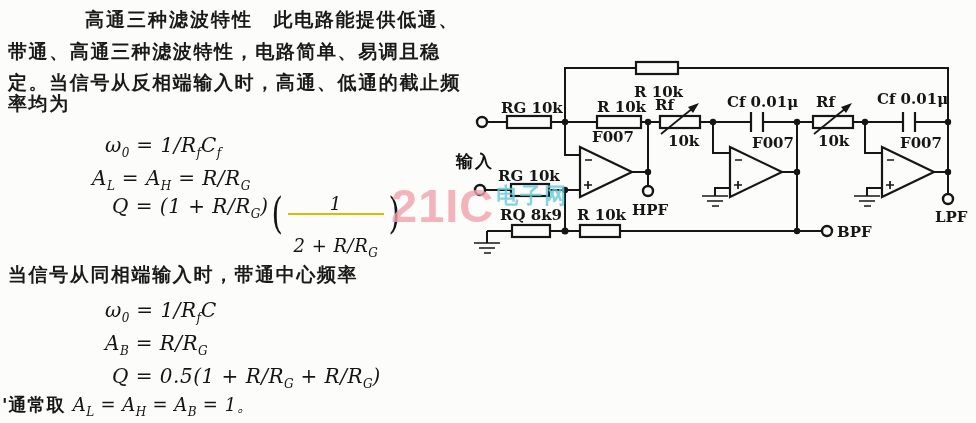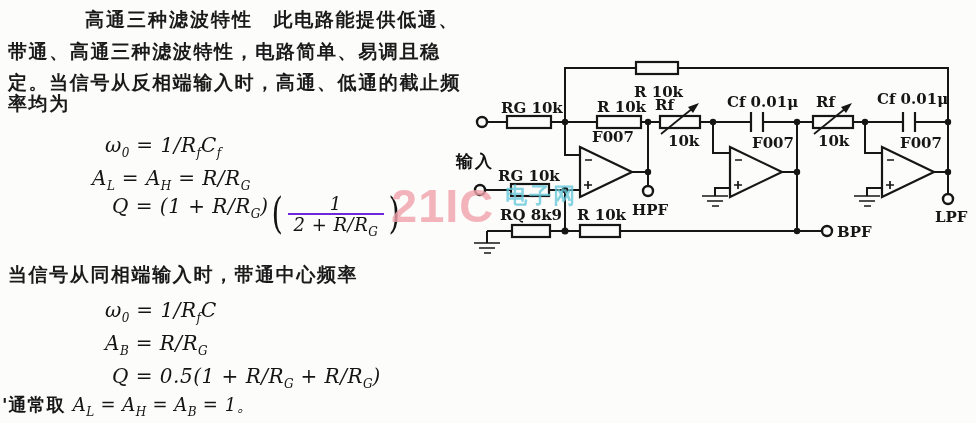--- a/index.html
+++ b/index.html
@@ -16,38 +16,38 @@
   }
   .cn-title{letter-spacing:2px}
   .formula{
     font-family:"DejaVu Serif", serif;font-style:italic;
     font-size:20px;white-space:nowrap;color:#141414;letter-spacing:.5px;
   }
   .formula sub{font-size:12px;letter-spacing:0}
   .frow{display:flex;align-items:flex-start}
   .frac{display:inline-flex;flex-direction:column;text-align:center;margin:0 2px;vertical-align:middle}
   .frac .num{display:block;font-size:18px;line-height:19px;padding:0 6px}
-  .frac .den{display:block;font-size:18px;line-height:20px;border-top:2px solid #6d28d9;padding:0 6px}
+  .frac .den{display:block;font-size:18px;line-height:26px;border-top:2px solid #eab308;padding:18px 6px}
   .bigp{font-size:42px;font-weight:400;line-height:40px;font-style:normal;transform:scaleX(.7)}
   .note-cn{font-family:"DejaVu Sans", sans-serif;font-weight:700;font-size:18px;letter-spacing:1px}
   .note-f{font-size:18px}
   
   svg{position:absolute;left:0;top:0}
   .wire{stroke:#161616;stroke-width:2;fill:none}
   .wire-thin{stroke:#161616;stroke-width:1.7;fill:none}
   .comp{fill:#fcfcfb;stroke:#161616;stroke-width:2.2}
   .dot{fill:#161616;stroke:none}
   .term{fill:#fcfcfb;stroke:#161616;stroke-width:2.4}
   .cl{font-family:"DejaVu Serif", serif;font-weight:700;font-size:15px;fill:#161616}
   .clcn{font-family:"DejaVu Sans", sans-serif;font-weight:700;font-size:17px;fill:#111;letter-spacing:2px}
   .ahead{fill:#161616;stroke:none}
   
   .wm{display:flex;align-items:flex-start;opacity:.8;pointer-events:none}
   .wm-big{font-family:"Liberation Sans", sans-serif;font-weight:800;font-size:47px;line-height:44px;letter-spacing:1px}
-  .wm-right{display:flex;flex-direction:column;margin-left:11px}
+  .wm-right{display:flex;flex-direction:column;margin-left:2px}
   .wm-cn{font-family:"DejaVu Sans", sans-serif;font-weight:800;font-size:22px;line-height:24px;letter-spacing:2px}
   .wm-com{font-family:"Liberation Sans", sans-serif;font-weight:800;font-size:23px;line-height:24px;letter-spacing:1px}
 </style>
 </head>
 <body>
 
 <div class="abs" style="left:85px;top:8px">
   <span class="cn cn-title">高通三种滤波特性</span><span class="cn">　此电路能提供低通、</span>
 </div>
 <div class="abs cn" style="left:8px;top:40px">带通、高通三种滤波特性，电路简单、易调且稳</div>

